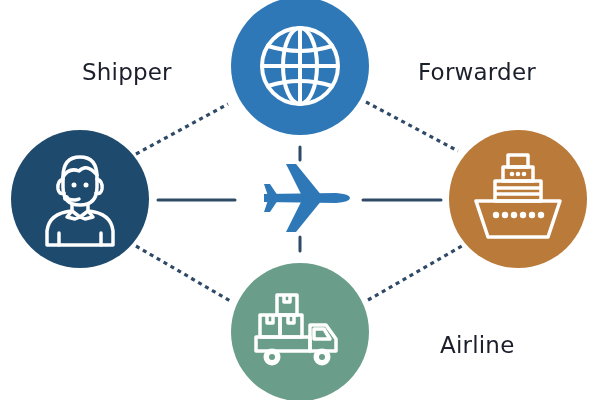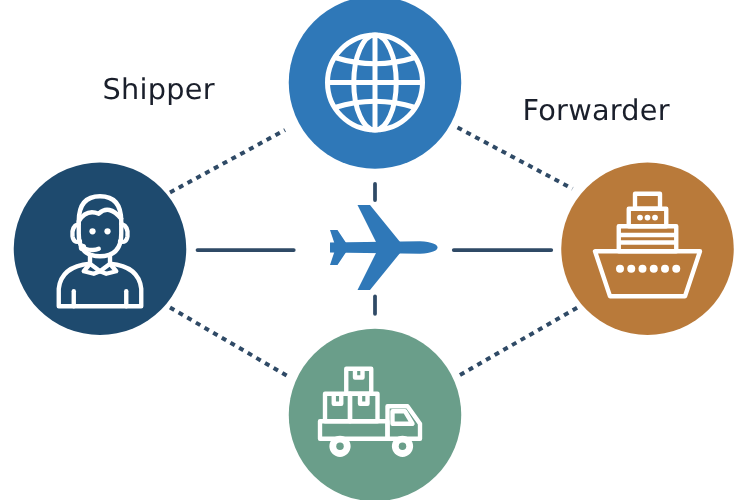--- a/index.html
+++ b/index.html
@@ -142,14 +142,15 @@
         <circle cx="72" cy="70" r="7"></circle>
       </g>
       <g fill="#6a9e8a">
         <circle cx="22" cy="70" r="3"></circle>
         <circle cx="72" cy="70" r="3"></circle>
       </g>
     </svg>
   </div>
 
   <div class="label" style="left:82px;top:59px;">Shipper</div>
-  <div class="label" style="left:418px;top:76px;text-align:center;">Forwarder</div>
+  <div class="label" style="left:418px;top:59px;text-align:center;">Forwarder</div>
+  <div class="label" style="left:440px;top:332px;">Airline</div>
 </div>
 
 </body></html>

